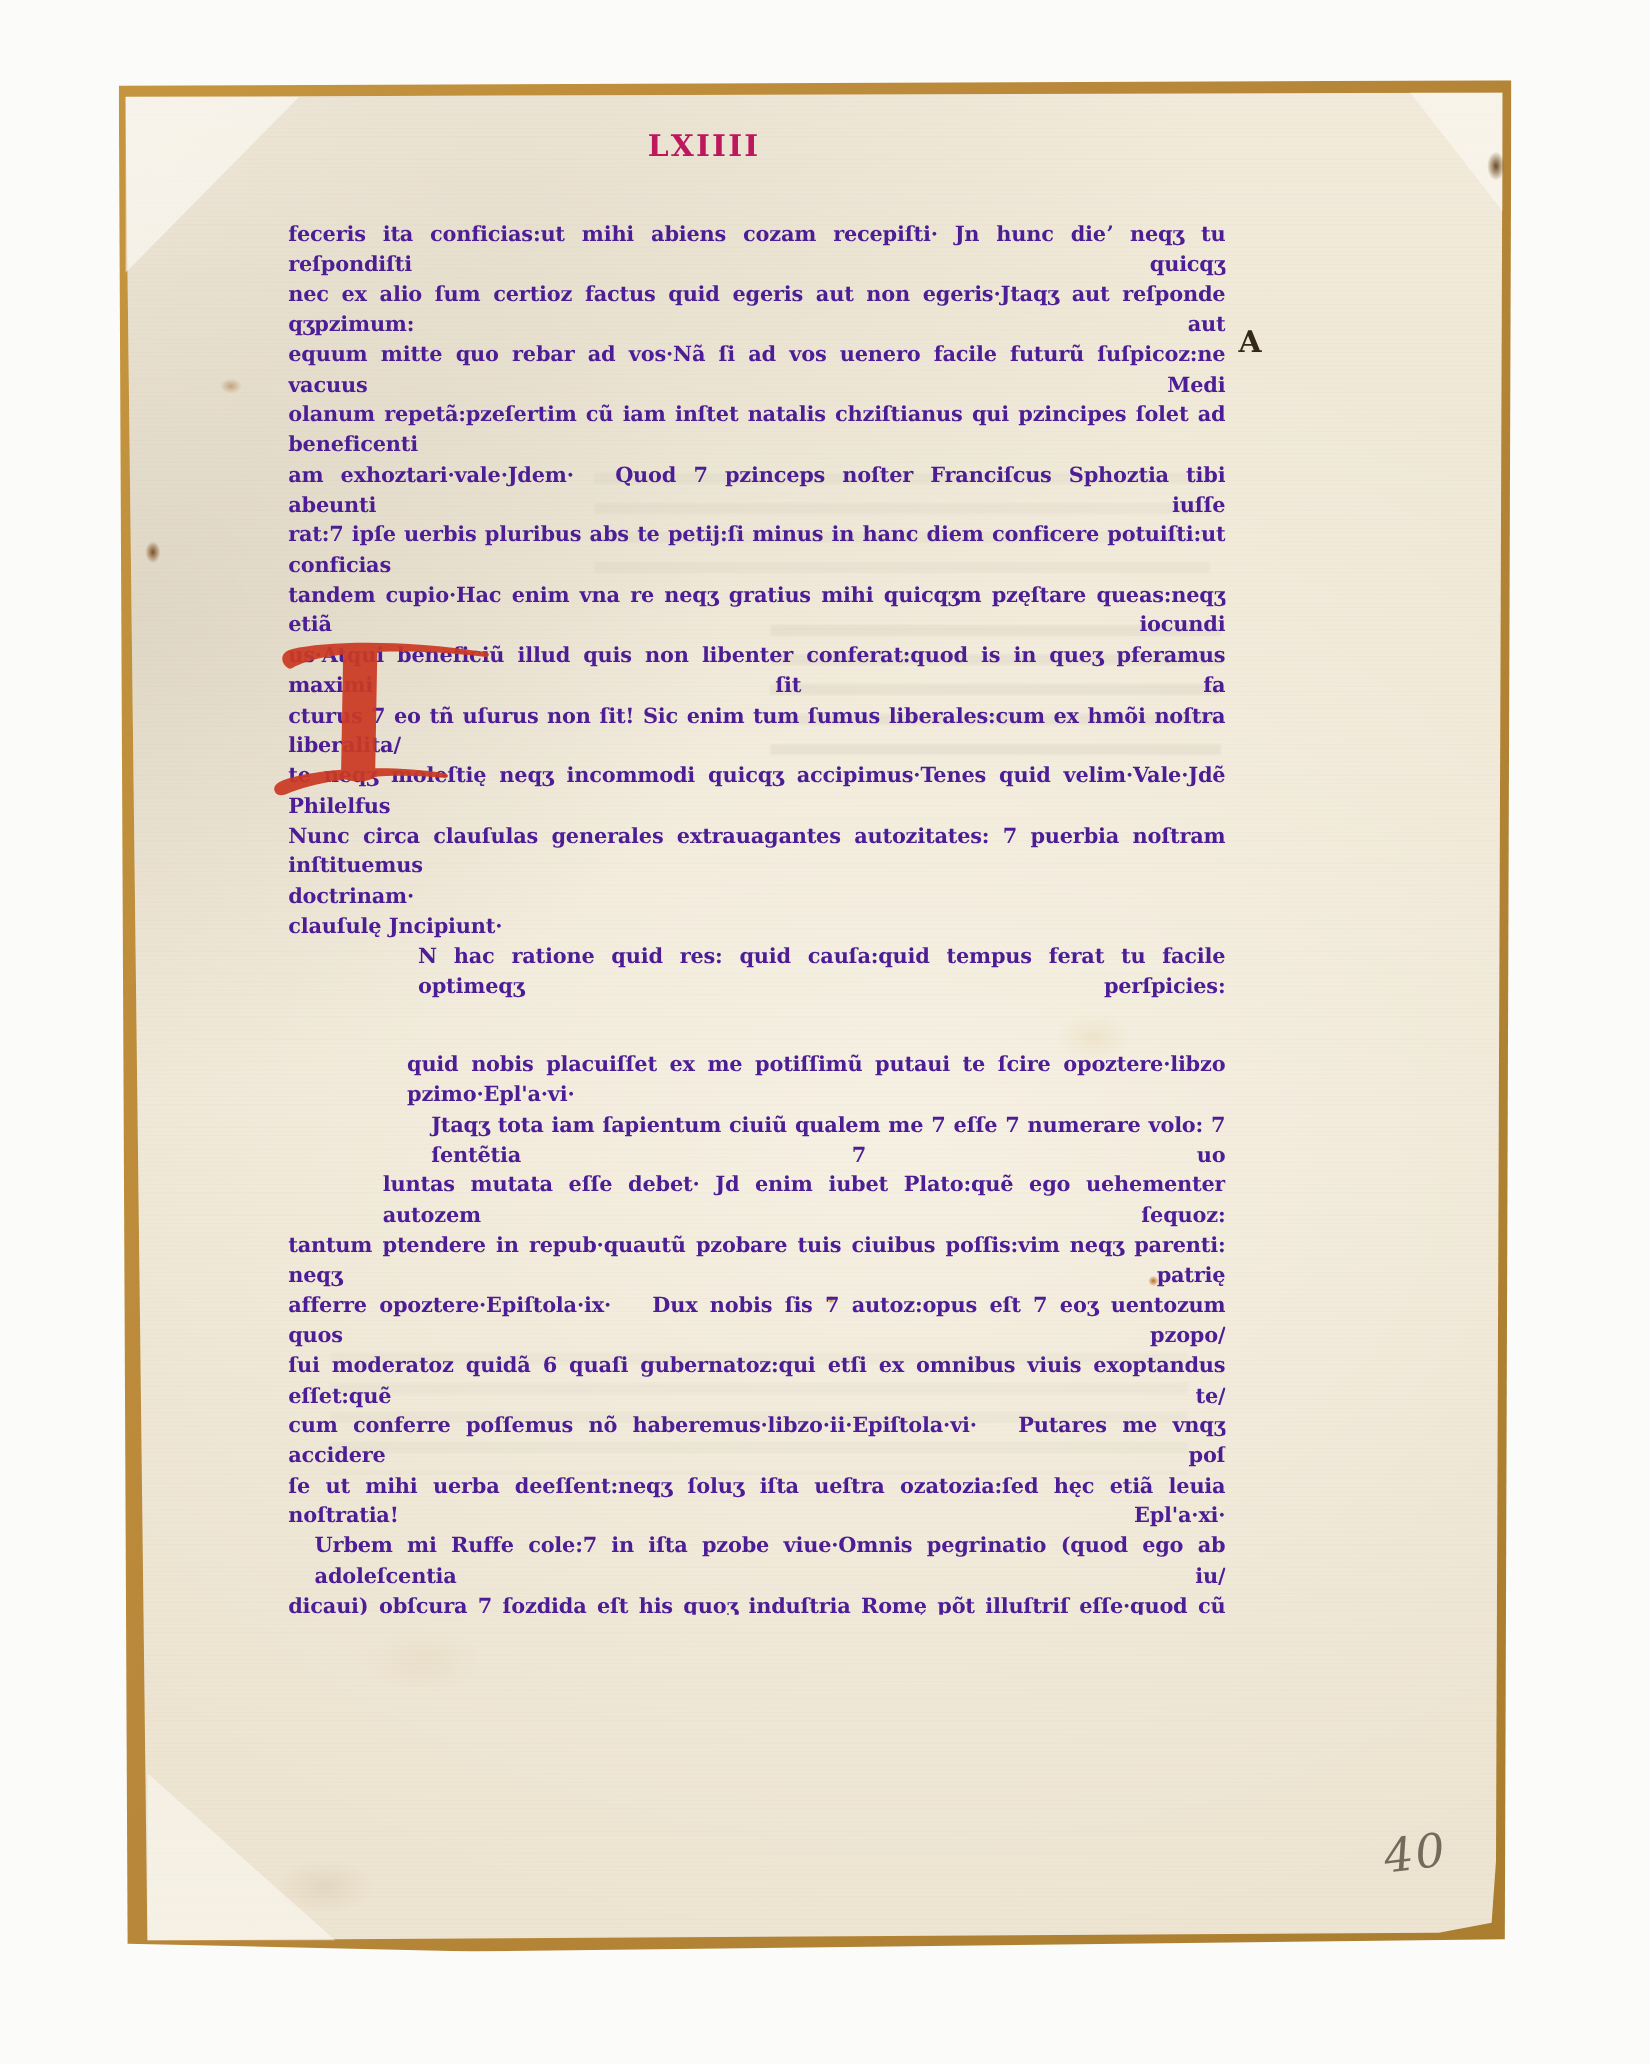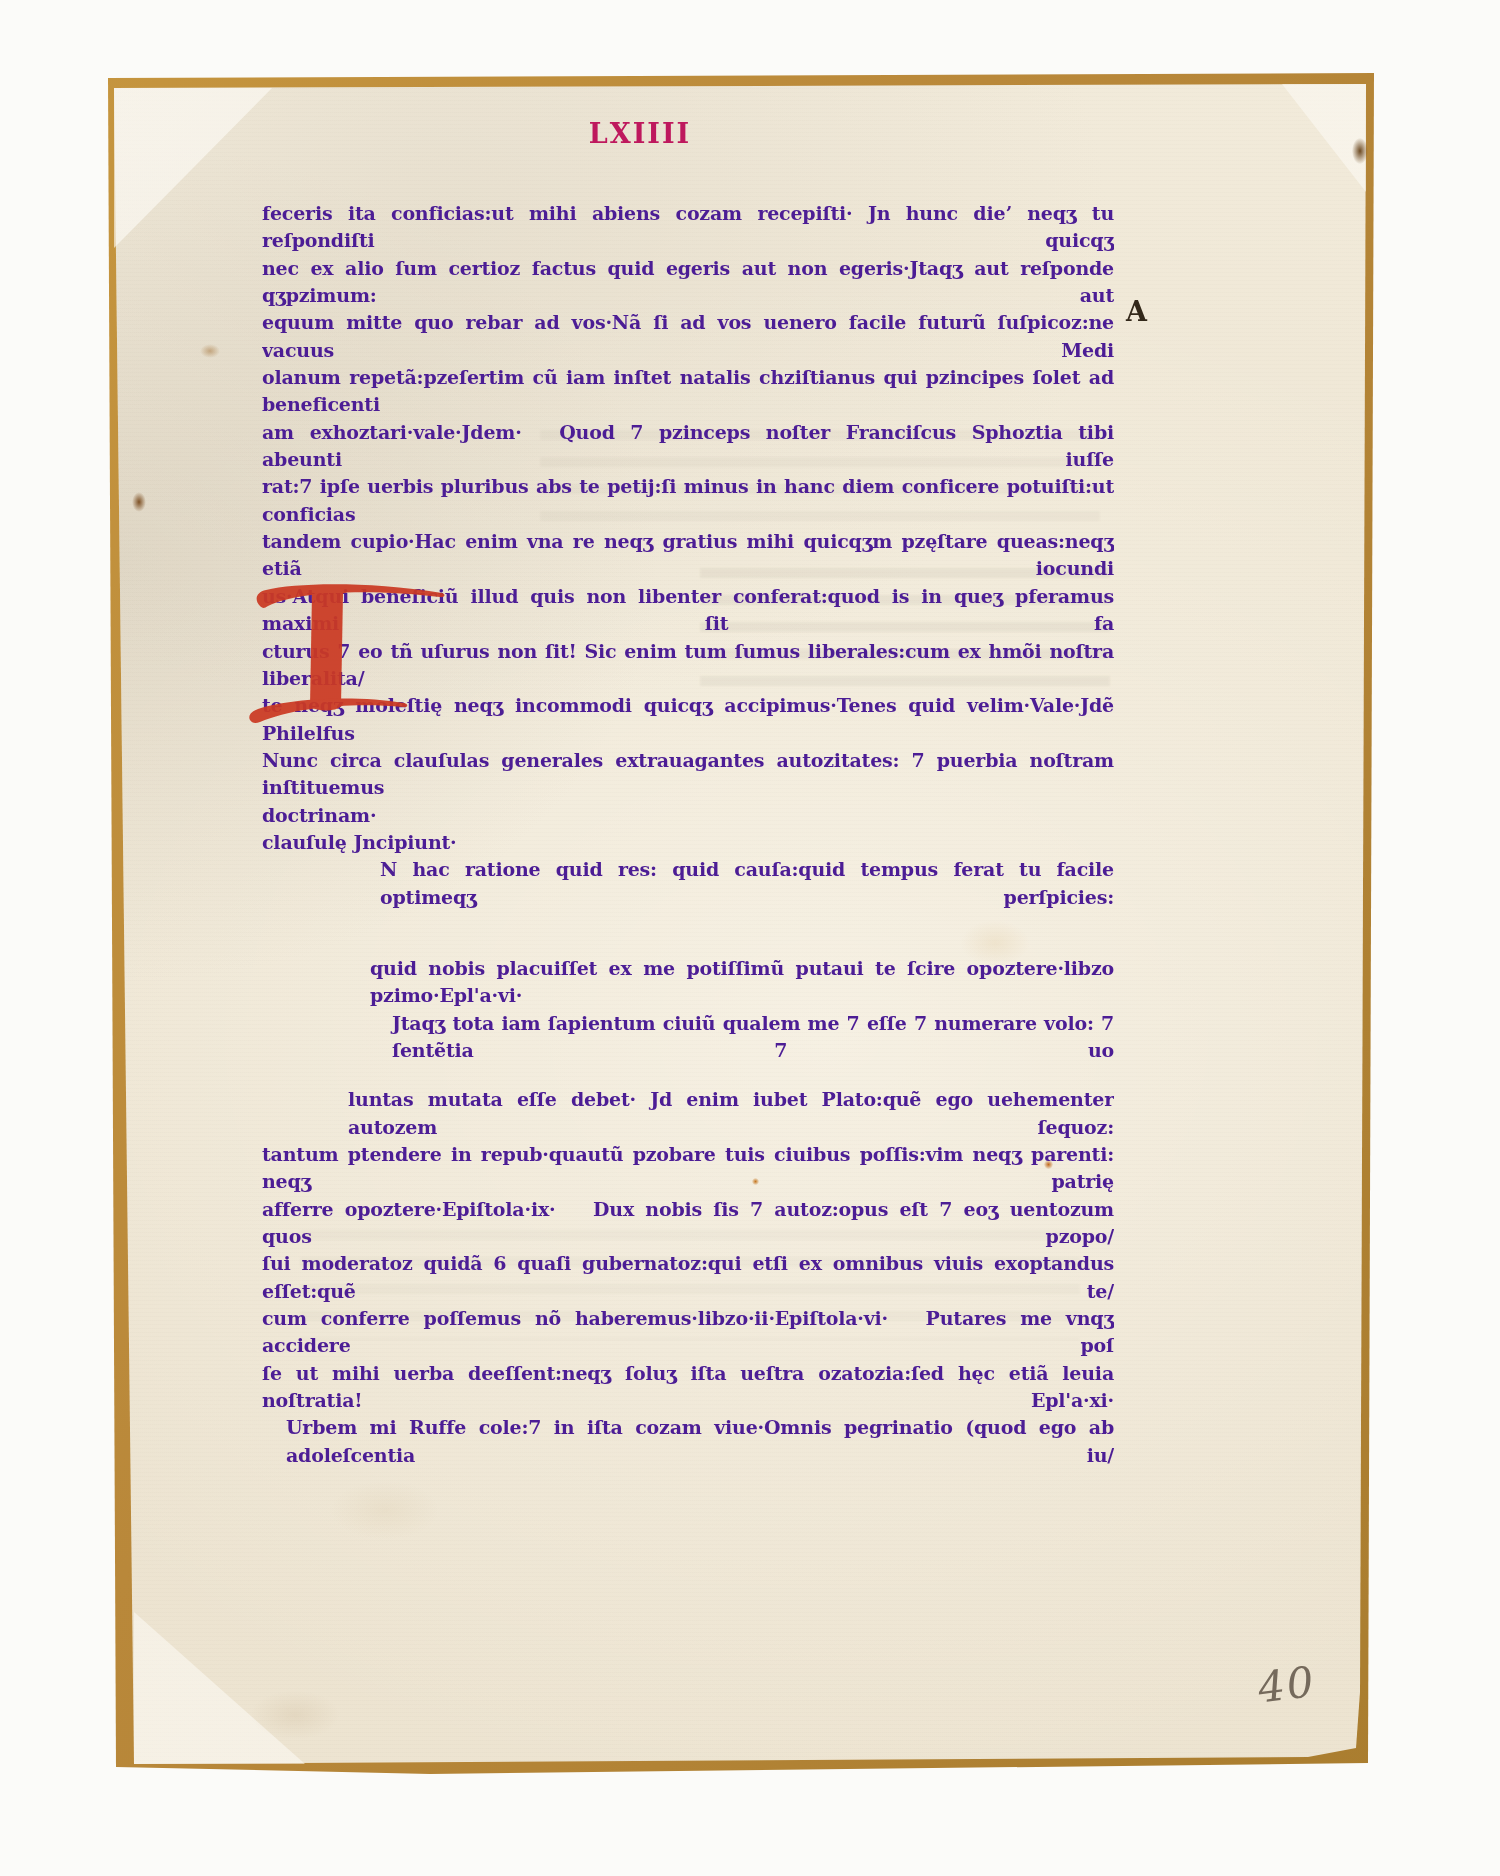--- a/index.html
+++ b/index.html
@@ -110,27 +110,27 @@
       <div class="tline">tandem cupio·Hac enim vna re neqʒ gratius mihi quicqʒm pzęſtare queas:neqʒ etiã iocundi</div>
       <div class="tline">us·Atqui beneficiũ illud quis non libenter conferat:quod is in queʒ pferamus maximi ſit fa</div>
       <div class="tline">cturus 7 eo  tñ uſurus non ſit! Sic enim tum ſumus liberales:cum ex hmõi noſtra liberalita/</div>
       <div class="tline">te neqʒ moleſtię neqʒ incommodi quicqʒ accipimus·Tenes quid velim·Vale·Jdẽ Philelfus</div>
       <div class="tline">Nunc circa clauſulas generales extrauagantes autozitates: 7 puerbia noſtram inſtituemus</div>
       <div class="tline" style="text-align-last: left;">doctrinam·</div>
       <div class="tline" style="text-align-last: left;">clauſulę Jncipiunt·</div>
       <div class="tline" style="padding-left: 118px;">N hac ratione quid res: quid cauſa:quid tempus ferat tu facile optimeqʒ perſpicies:</div>
       <div class="tline" style="padding-left: 108px; margin-top: 44px;">quid nobis placuiſſet ex me potiſſimũ putaui te ſcire opoztere·libzo pzimo·Epl'a·vi·</div>
       <div class="tline" style="padding-left: 130px;">Jtaqʒ tota iam ſapientum ciuiũ qualem me 7 eſſe 7 numerare volo: 7 ſentẽtia 7 uo</div>
-      <div class="tline" style="padding-left: 86px; margin-top: 22px;">luntas mutata eſſe debet· Jd enim iubet Plato:quẽ ego uehementer autozem ſequoz:</div>
+      <div class="tline" style="padding-left: 86px;">luntas mutata eſſe debet· Jd enim iubet Plato:quẽ ego uehementer autozem ſequoz:</div>
       <div class="tline">tantum ptendere in repub·quautũ pzobare tuis ciuibus poſſis:vim neqʒ parenti: neqʒ patrię</div>
       <div class="tline">afferre opoztere·Epiſtola·ix·  Dux nobis ſis 7 autoz:opus eſt 7 eoʒ uentozum quos pzopo/</div>
       <div class="tline">ſui moderatoz quidã 6 quaſi gubernatoz:qui etſi ex omnibus viuis exoptandus eſſet:quẽ te/</div>
       <div class="tline">cum conferre poſſemus nõ haberemus·libzo·ii·Epiſtola·vi·  Putares me vnqʒ accidere poſ</div>
       <div class="tline">ſe ut mihi uerba deeſſent:neqʒ ſoluʒ iſta ueſtra ozatozia:ſed hęc etiã leuia noſtratia! Epl'a·xi·</div>
-      <div class="tline" style="padding-left: 24px;">Urbem mi Ruffe cole:7 in iſta cozam viue·Omnis pegrinatio (quod ego ab adoleſcentia iu/</div>
+      <div class="tline" style="padding-left: 24px;">Urbem mi Ruffe cole:7 in iſta pzobe viue·Omnis pegrinatio (quod ego ab adoleſcentia iu/</div>
       <div class="tline">dicaui) obſcura 7 ſozdida eſt his quoʒ induſtria Romę põt illuſtriſ eſſe·quod cũ pzobe ſcirẽ</div>
     </div>
 
   <svg class="initial" viewBox="0 0 210 150">
     <g fill="#cb3a23" opacity="0.93">
       <path d="M14,26 C8,20 10,12 20,10 C50,3 120,1 196,13 C200,14 199,18 194,17 C120,8 48,12 22,26 C18,29 16,28 14,26 Z"></path>
       <path d="M66,12 C72,8 92,8 97,13 L95,126 C90,132 70,132 64,126 Z"></path>
       <path d="M4,140 C2,136 4,132 12,129 C45,118 110,115 158,123 C163,124 162,128 157,127 C110,122 48,127 14,142 C9,144 6,143 4,140 Z"></path>
       <path d="M60,10 C64,6 98,6 102,11 C100,16 64,16 60,10 Z"></path>
       <path d="M62,124 C66,130 94,130 99,124 C96,120 66,119 62,124 Z"></path>

